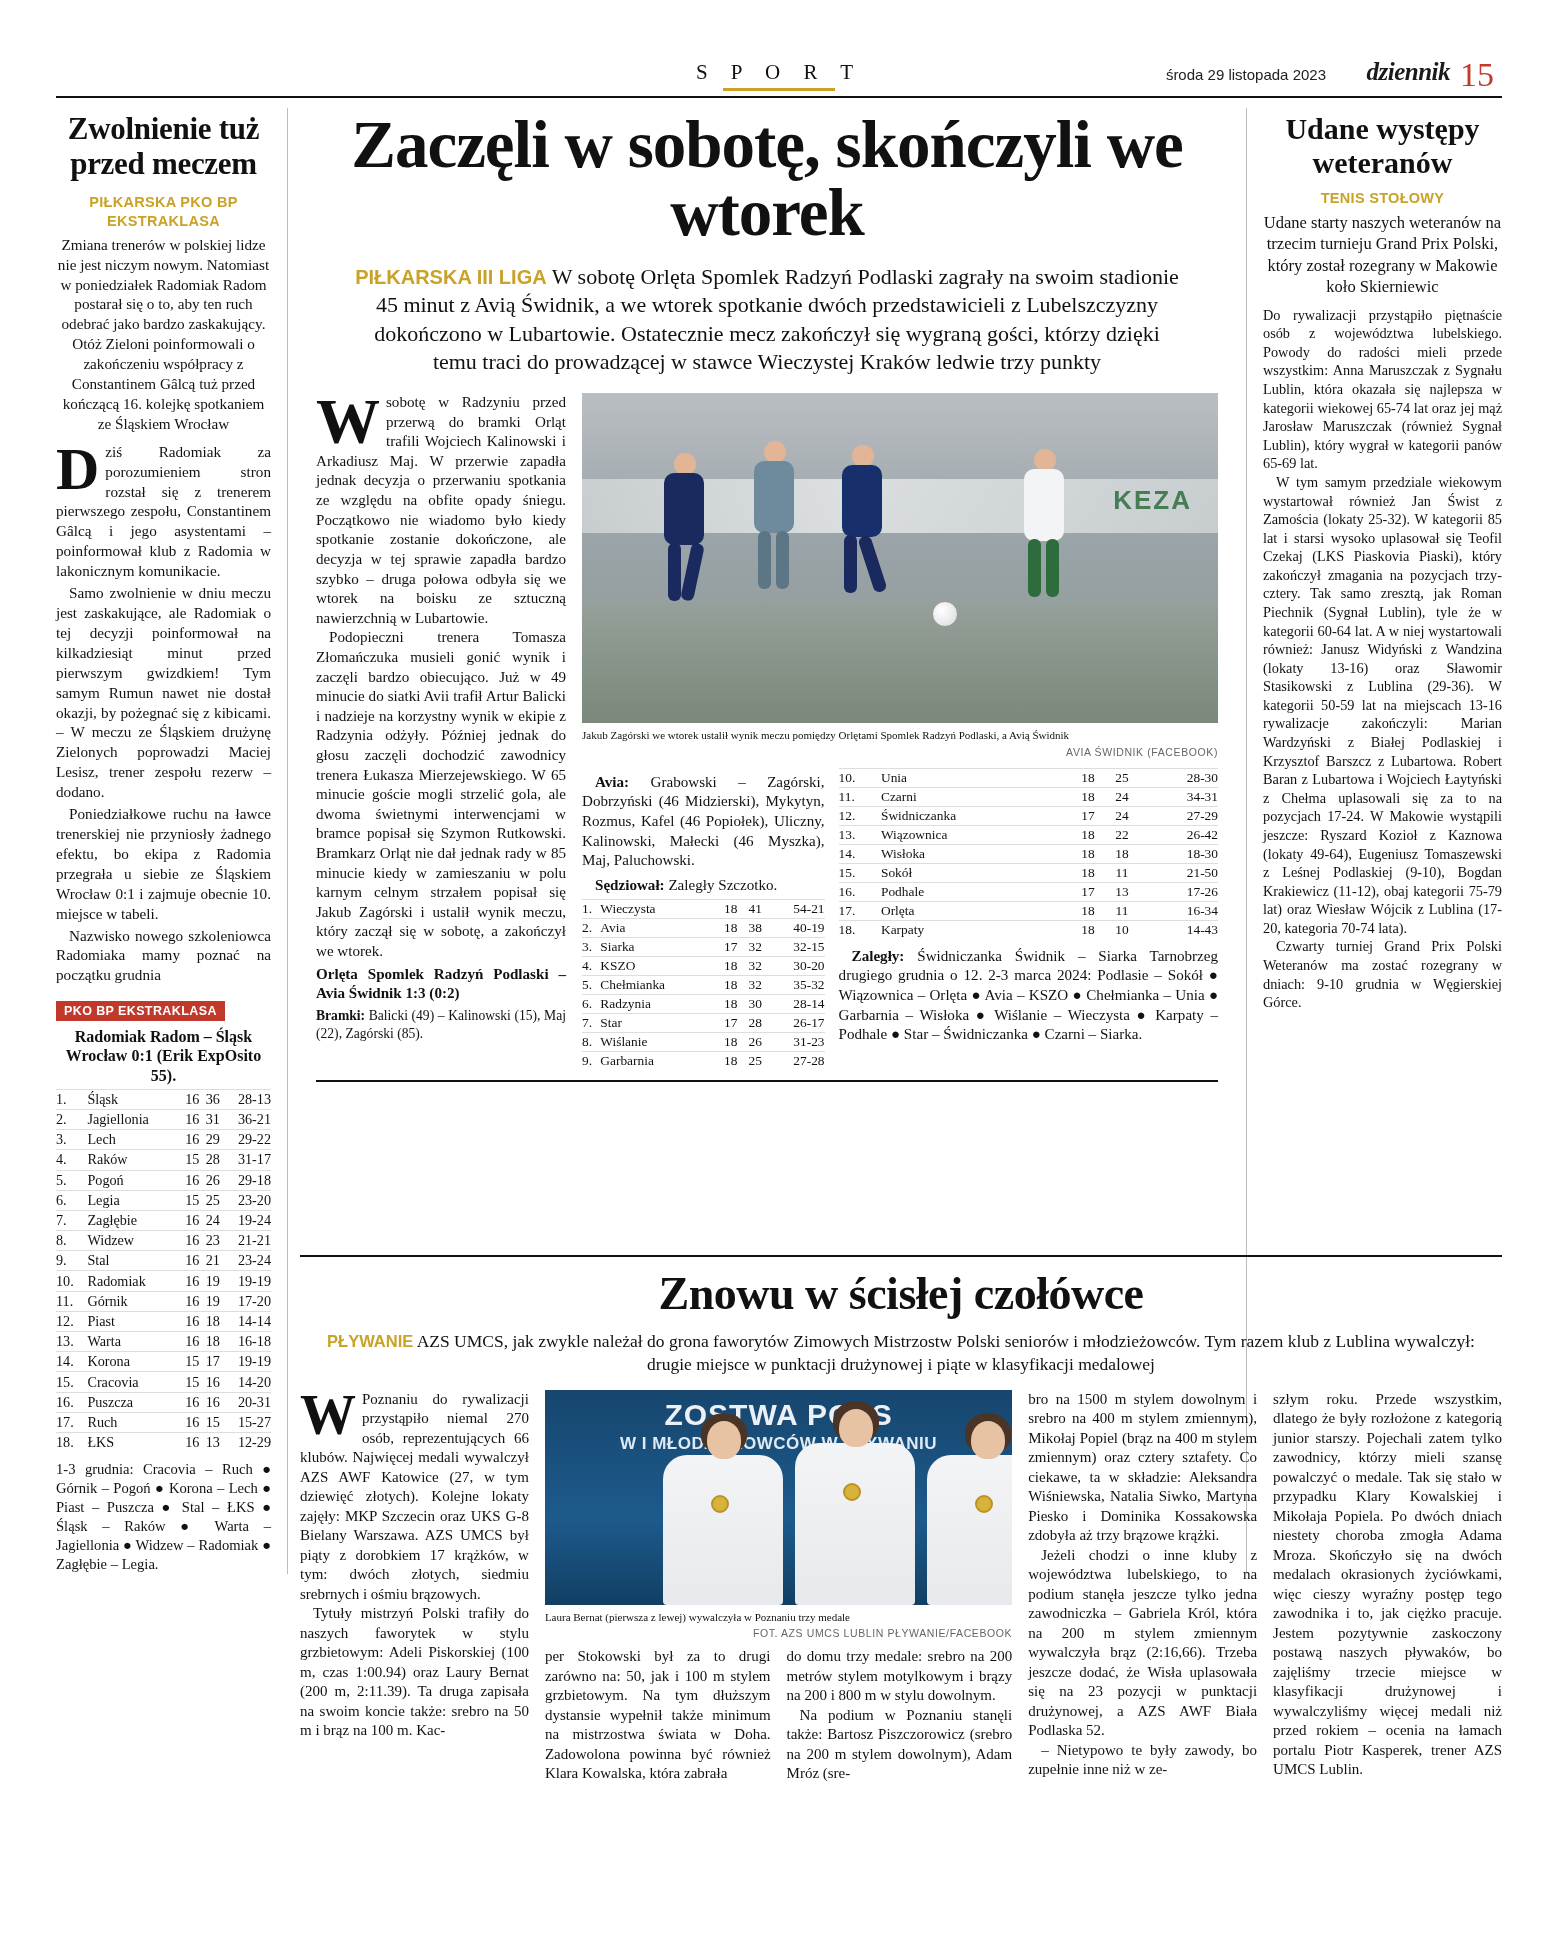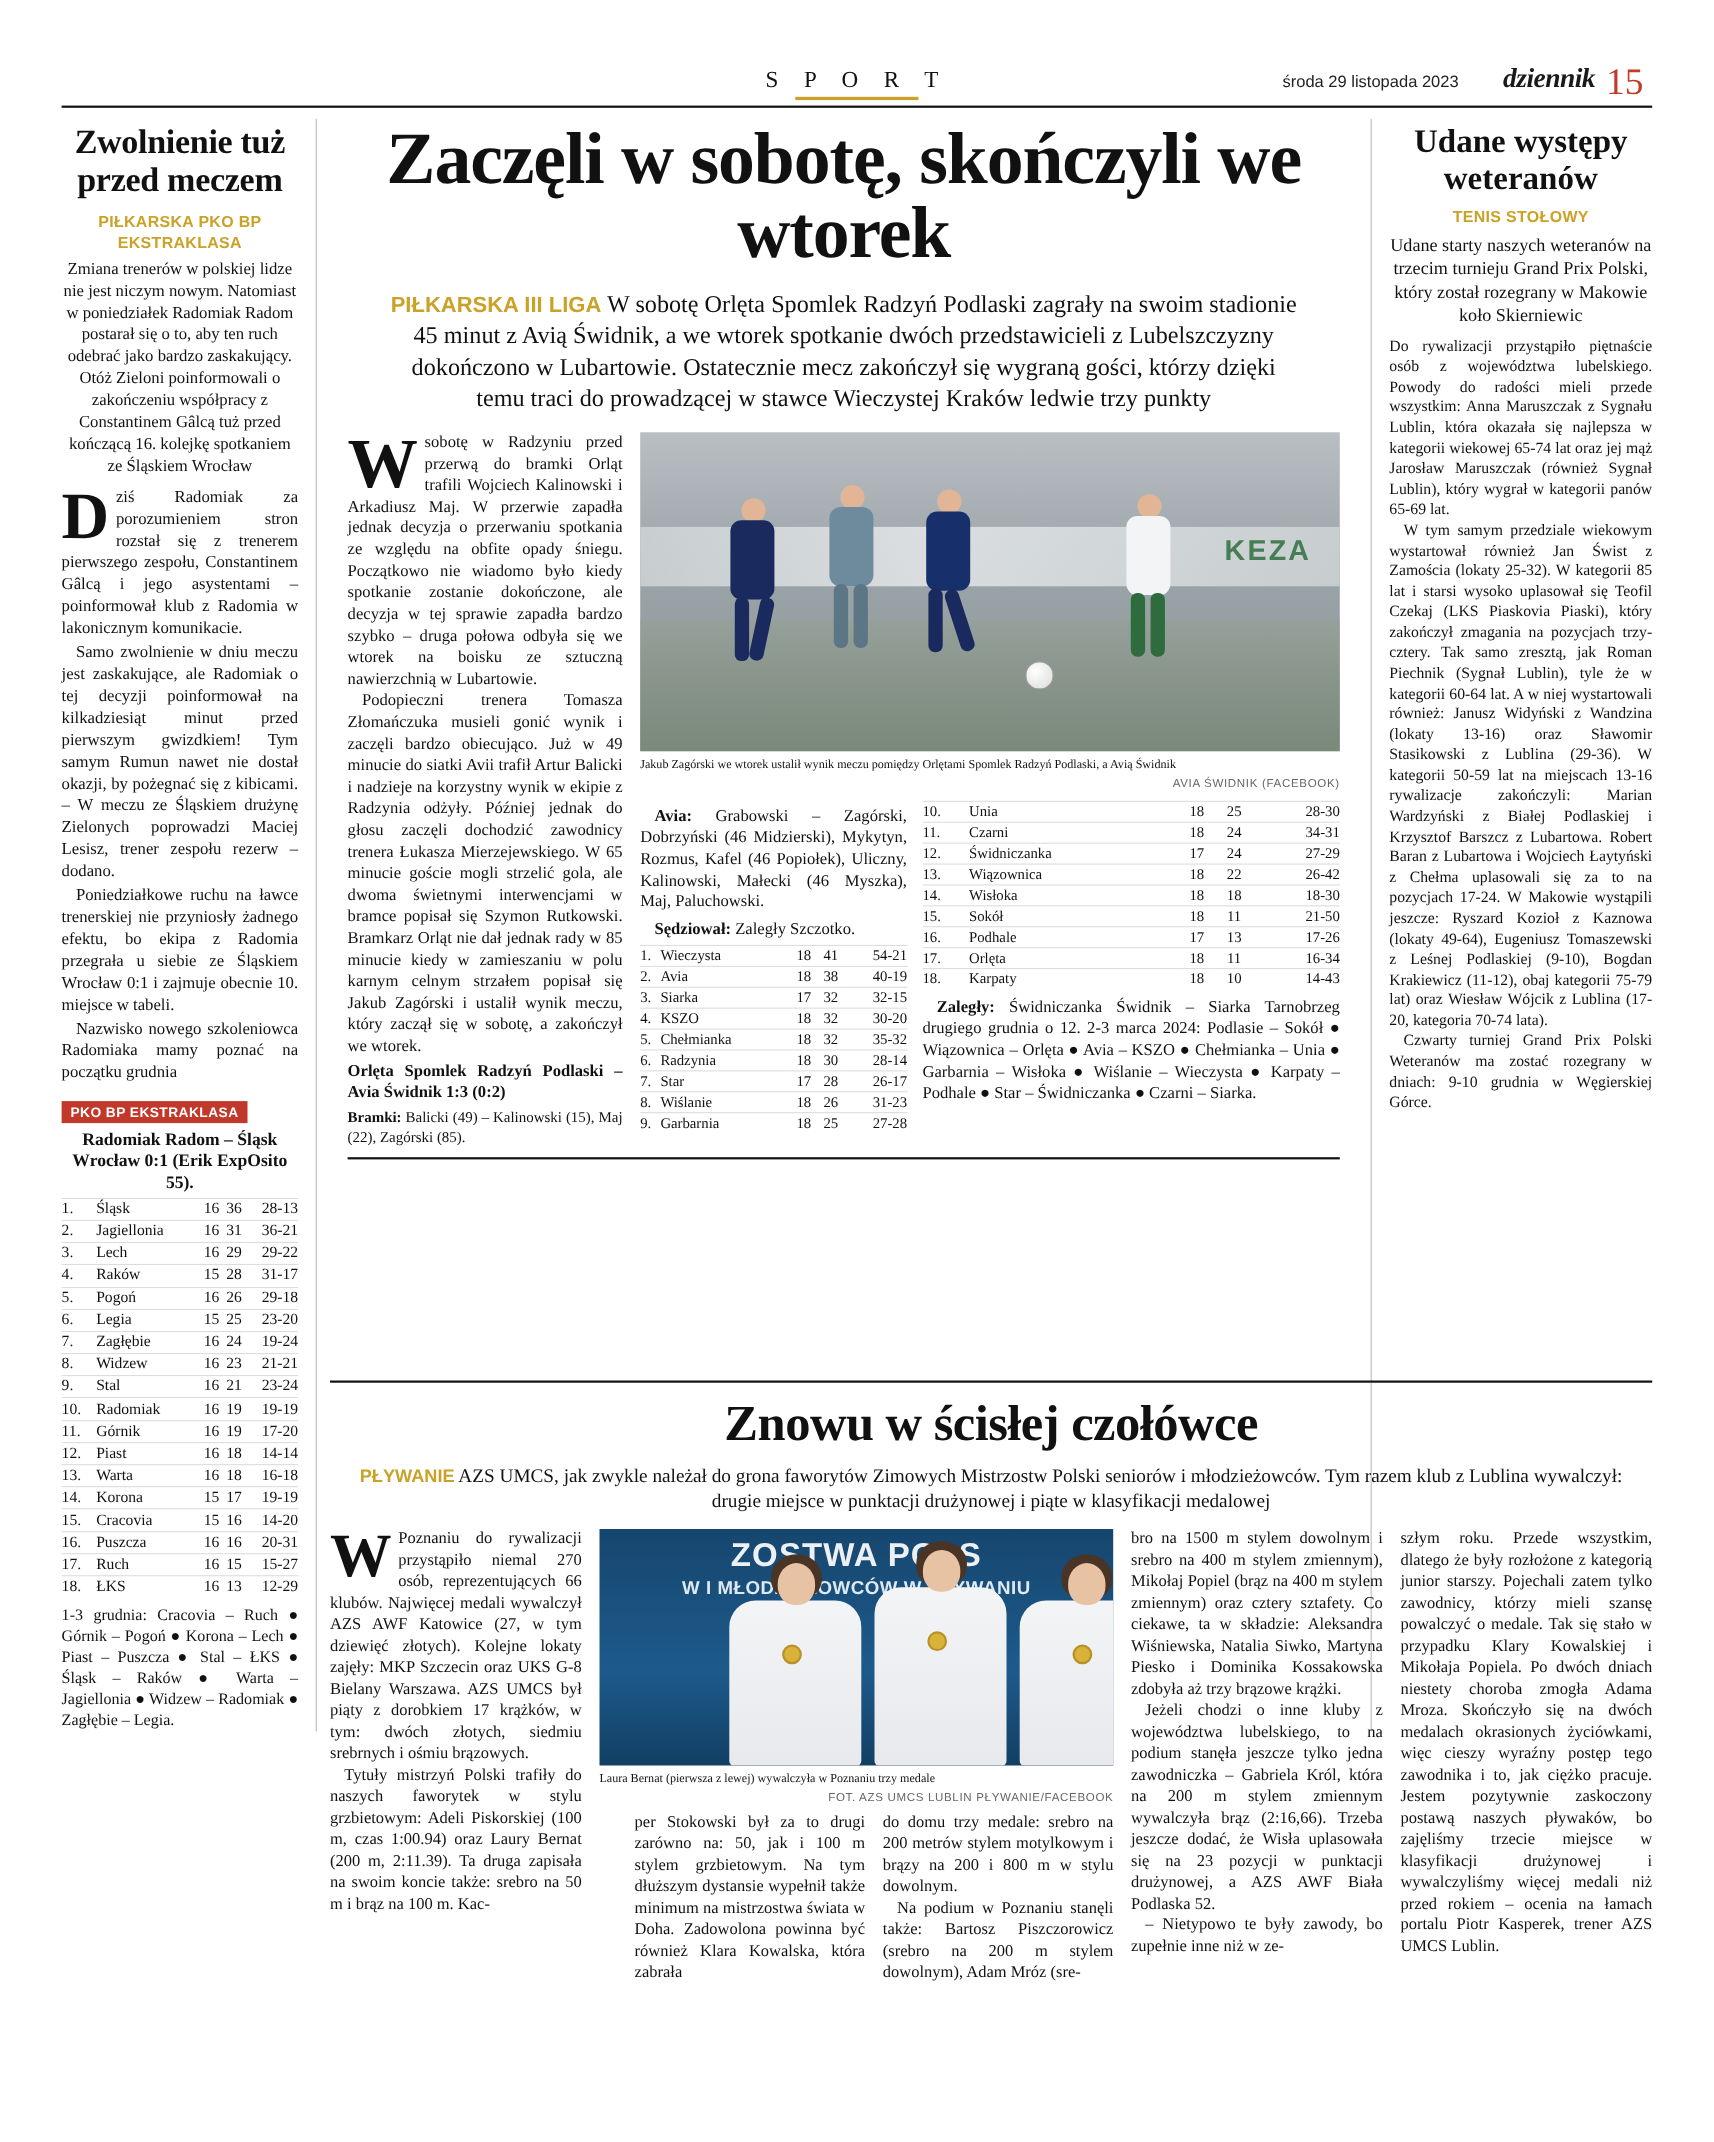--- a/index.html
+++ b/index.html
@@ -89,21 +89,21 @@
   .lede {
     font-size:22px; line-height:1.3; text-align:center; margin:0 34px 16px 34px;
   }
   .lede .lede-tag { color:#c9a227; font-family:"Liberation Sans", sans-serif; font-weight:700; font-size:20px; }
   .mid-body { display:flex; gap:16px; }
   .mid-col1 { width:250px; }
   .mid-col2 { width:calc(100% - 266px); }
   .mid-col1 p, .mid-col2 p { margin:0; font-size:15.1px; line-height:1.3; text-align:justify; text-indent:13px; }
   .mid-col1 p.noind, .mid-col2 p.noind { text-indent:0; }
   .photo {
-    width:100%; height:290px; position:relative; overflow:hidden;
+    width:100%; height:330px; position:relative; overflow:hidden;
     background:linear-gradient(180deg,#b9bec2 0%,#9aa3a8 45%,#8d9a92 100%);
   }
   .photo .grassline { position:absolute; left:0; right:0; bottom:0; height:120px;
     background:linear-gradient(180deg, rgba(150,160,150,.6), rgba(120,135,120,.9)); }
   .photo .adboard { position:absolute; left:0; right:0; top:86px; height:54px;
     background:linear-gradient(90deg,#cfd4d6,#e4e7e8 40%,#cfd4d6); opacity:.85; }
   .photo .adtxt { position:absolute; right:26px; top:92px; font-family:"Liberation Sans", sans-serif;
     font-weight:700; font-size:26px; color:#2f6f3f; letter-spacing:2px; opacity:.85; }
   .pl { position:absolute; }
   .pl .torso { position:absolute; width:40px; height:72px; border-radius:10px; }
@@ -583,21 +583,21 @@
               <div class="medal"></div>
           </div>
           <div class="ath" style="left:382px;">
             <div class="hair"></div>
               <div class="hd"></div>
               <div class="medal"></div>
           </div>
         </div>
         <div class="caption">Laura Bernat (pierwsza z lewej) wywalczyła w Poznaniu trzy medale</div>
         <div class="credit">FOT. AZS UMCS LUBLIN PŁYWANIE/FACEBOOK</div>
-        <div style="display:flex; gap:16px; margin-top:8px;margin-left:32px;">
+        <div style="display:flex; gap:16px; margin-top:8px;">
           <div style="width:50%;">
             <p class="noind">per Stokowski był za to drugi zarówno na: 50, jak i 100 m stylem grzbietowym. Na tym dłuższym dystansie wypełnił także minimum na mistrzostwa świata w Doha. Zadowolona powinna być również Klara Kowalska, która zabrała</p>
           </div>
           <div style="width:50%;">
             <p class="noind">do domu trzy medale: srebro na 200 metrów stylem motylkowym i brązy na 200 i 800 m w stylu dowolnym.</p>
             <p>Na podium w Poznaniu stanęli także: Bartosz Piszczorowicz (srebro na 200 m stylem dowolnym), Adam Mróz (sre-</p>
           </div>
         </div>
       </div>
 

